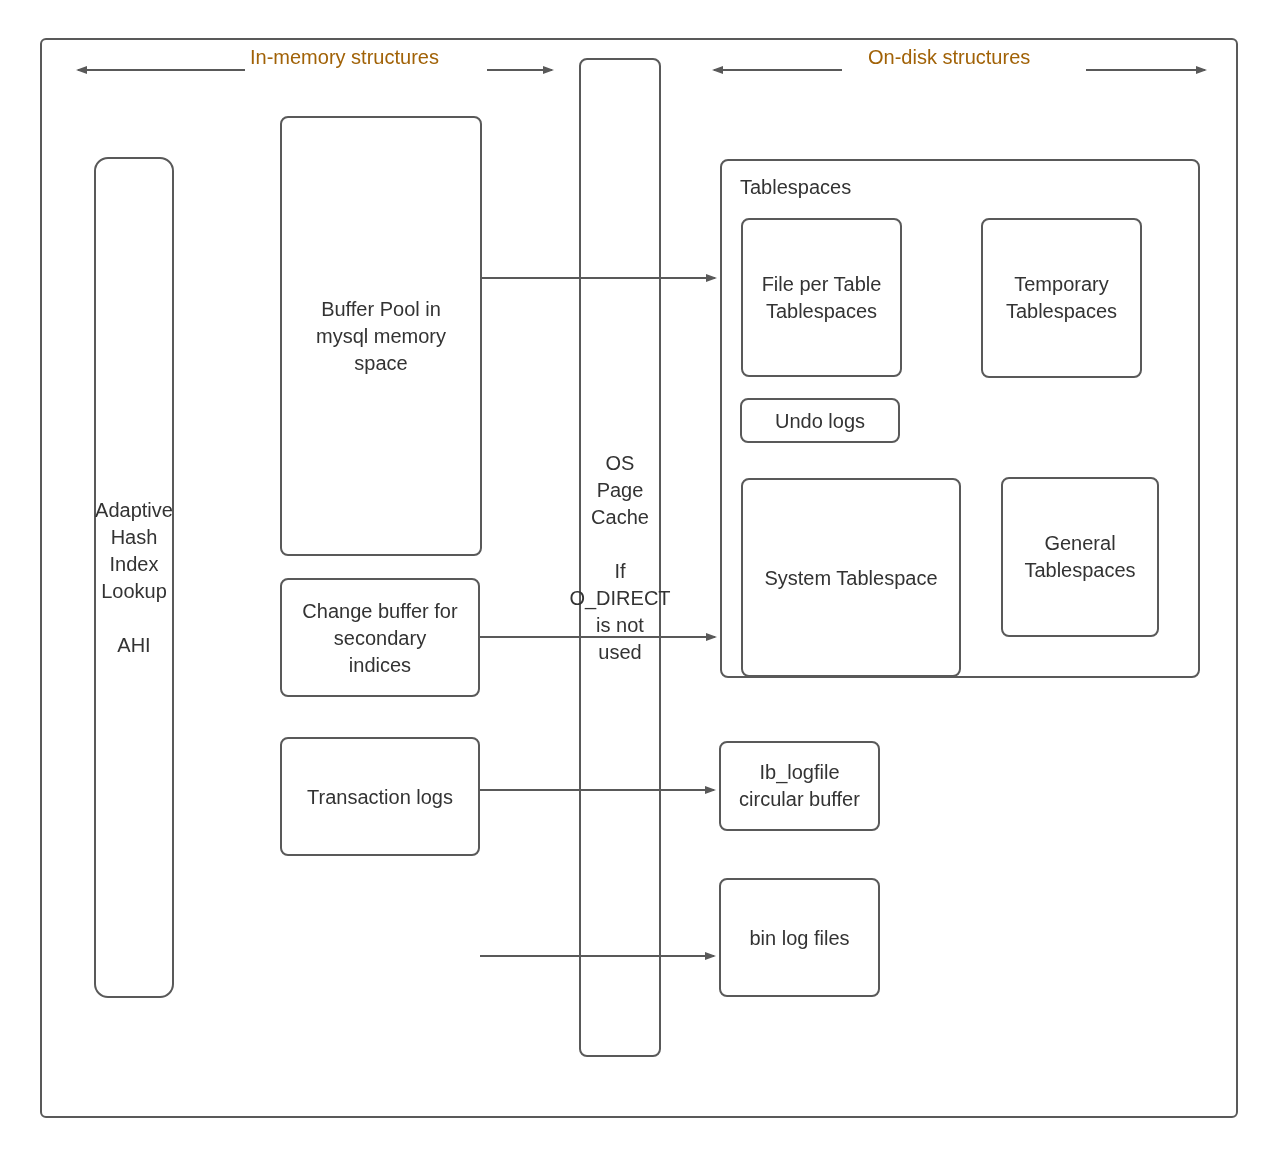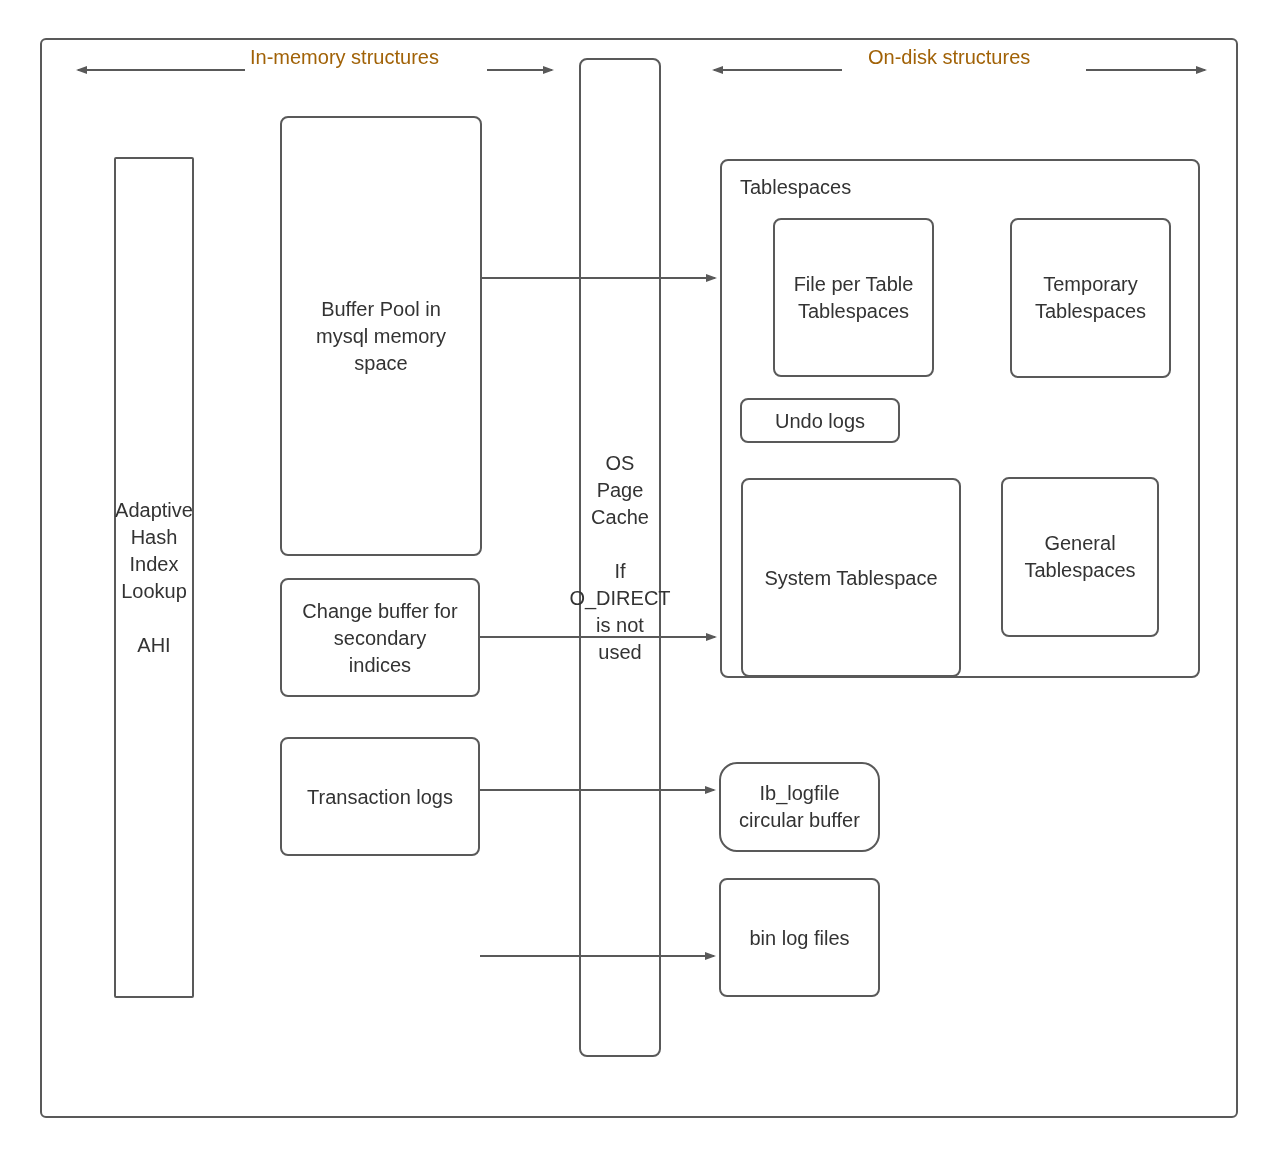--- a/index.html
+++ b/index.html
@@ -68,21 +68,21 @@
 </head>
 <body>
 
 <div class="stage">
 
   <div class="page-border"></div>
 
   <div class="header-label" id="hdr-inmem">In-memory structures</div>
   <div class="header-label" id="hdr-ondisk">On-disk structures</div>
 
-  <div class="box" style="left:114px; top:157px; width:80px; height:841px; border-radius:2px;">
+  <div class="box" style="left:94px; top:157px; width:80px; height:841px; border-radius:14px;">
     <span class="label">Adaptive
 Hash
 Index
 Lookup
 
 AHI</span>
   </div>
 
   <div class="box" style="left:280px; top:116px; width:202px; height:440px;">
     <span class="label">Buffer Pool in
@@ -109,44 +109,44 @@
 If
 O_DIRECT
 is not
 used</span>
   </div>
 
   <div class="box" style="left:720px; top:159px; width:480px; height:519px;">
     <span class="corner-label">Tablespaces</span>
   </div>
 
-  <div class="box" style="left:773px; top:218px; width:161px; height:159px;">
+  <div class="box" style="left:741px; top:218px; width:161px; height:159px;">
     <span class="label">File per Table
 Tablespaces</span>
   </div>
 
-  <div class="box" style="left:981px; top:218px; width:161px; height:160px;margin-left:29px;">
+  <div class="box" style="left:981px; top:218px; width:161px; height:160px;">
     <span class="label">Temporary
 Tablespaces</span>
   </div>
 
   <div class="box" style="left:740px; top:398px; width:160px; height:45px;">
     <span class="label">Undo logs</span>
   </div>
 
   <div class="box" style="left:741px; top:478px; width:220px; height:199px;">
     <span class="label">System Tablespace</span>
   </div>
 
   <div class="box" style="left:1001px; top:477px; width:158px; height:160px;">
     <span class="label">General
 Tablespaces</span>
   </div>
 
-  <div class="box" style="left:719px; top:762px; width:161px; height:90px;border-radius:18px;">
+  <div class="box" style="left:719px; top:741px; width:161px; height:90px;">
     <span class="label">Ib_logfile
 circular buffer</span>
   </div>
 
   <div class="box" style="left:719px; top:878px; width:161px; height:119px;">
     <span class="label">bin log files</span>
   </div>
 
   <svg class="connectors" viewBox="0 0 1280 1160" xmlns="http://www.w3.org/2000/svg">
     <defs>

